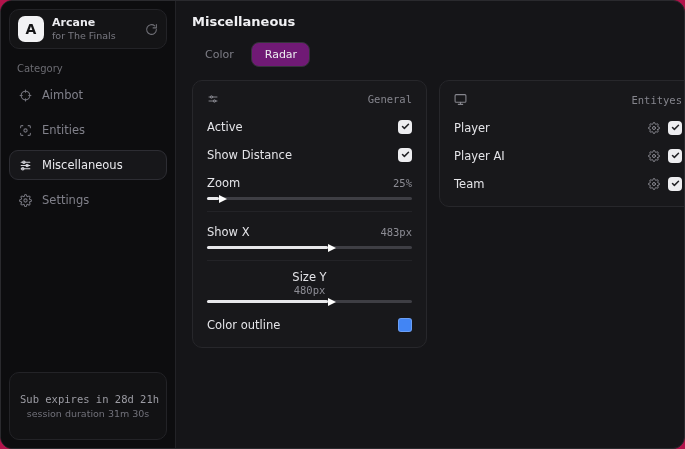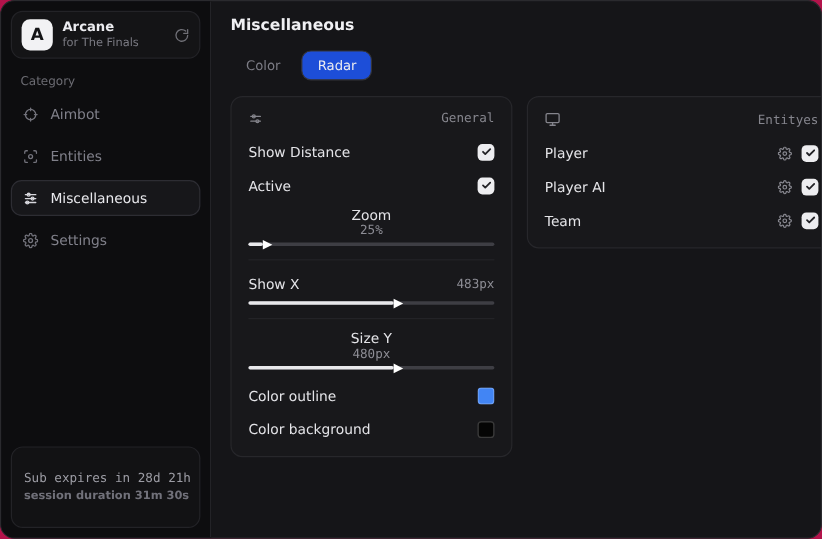--- a/index.html
+++ b/index.html
@@ -21,27 +21,27 @@
   .nav{display:flex;flex-direction:column;gap:5px;}
   .nav-item{display:flex;align-items:center;gap:10px;padding:7px 9px;border-radius:9px;
     color:#80808a;font-size:11.5px;border:1px solid transparent;cursor:default;}
   .nav-item .ni{display:flex;color:#73737c;}
   .nav-item.active{color:#e9e9ed;background:#17171a;border-color:#2d2d33;}
   .nav-item.active .ni{color:#d6d6dc;}
   .spacer{margin-top:auto;}
   .sub-card{border:1px solid #232327;background:#121214;border-radius:10px;padding:20px 10px;}
   .sub-line1{font-family:"DejaVu Sans Mono","Liberation Mono",monospace;font-size:10.5px;
     color:#9c9ca4;margin-bottom:3px;white-space:nowrap;}
-  .sub-line2{font-size:9.5px;font-weight:700;color:#71717a;white-space:nowrap;text-align:center;}
+  .sub-line2{font-size:9.5px;font-weight:400;color:#71717a;white-space:nowrap;text-align:center;}
   
   .main{flex:1;padding:13px 16px;box-sizing:border-box;}
   .page-title{font-size:13px;font-weight:bold;color:#f0f0f3;}
   .tabs{margin-top:13px;display:flex;gap:4px;align-items:center;}
   .tab{padding:5px 12px;border-radius:8px;font-size:11px;color:#7d7d86;border:1px solid transparent;}
-  .tab.active{background:#1d4ed8;border-color:#343439;color:#ececf0;padding-left:13px;}
+  .tab.active{background:#701a75;border-color:#343439;color:#ececf0;padding-left:13px;}
   .panels{margin-top:13px;display:flex;gap:12px;align-items:flex-start;}
   .panel{background:#18181b;border:1px solid #27272b;border-radius:10px;
     padding:12px 14px;box-sizing:border-box;}
   .panel.general{width:235px;}
   .panel.entities{width:258px;}
   .panel-head{display:flex;align-items:center;gap:7px;color:#85858d;
     font-family:"DejaVu Sans Mono","Liberation Mono",monospace;font-size:10.5px;margin-bottom:11px;justify-content:space-between;}
   .panel-head .pi{display:flex;color:#85858d;}
   .row{display:flex;justify-content:space-between;align-items:center;min-height:21px;margin-bottom:7px;}
   .row:last-child{margin-bottom:0;}
@@ -161,38 +161,38 @@
               <line x1="4" y1="8" x2="20" y2="8"></line>
                 <circle cx="9" cy="8" r="2.4"></circle>
               <line x1="4" y1="16" x2="20" y2="16"></line>
                 <circle cx="15" cy="16" r="2.4"></circle>
             </svg>
           </span>
           <span>General</span>
         </div>
 
         <div class="row">
+          <span class="lbl">Active</span>
+          <span class="checkbox">
+            <svg width="9" height="9" viewBox="0 0 24 24" fill="none" stroke="#222226" stroke-width="4" stroke-linecap="round" stroke-linejoin="round">
+                <polyline points="20 6 9 17 4 12"></polyline>
+              </svg>
+          </span>
+        </div>
+
+        <div class="row">
           <span class="lbl">Show Distance</span>
           <span class="checkbox">
             <svg width="9" height="9" viewBox="0 0 24 24" fill="none" stroke="#222226" stroke-width="4" stroke-linecap="round" stroke-linejoin="round">
                 <polyline points="20 6 9 17 4 12"></polyline>
               </svg>
           </span>
         </div>
 
-        <div class="row">
-          <span class="lbl">Active</span>
-          <span class="checkbox">
-            <svg width="9" height="9" viewBox="0 0 24 24" fill="none" stroke="#222226" stroke-width="4" stroke-linecap="round" stroke-linejoin="round">
-                <polyline points="20 6 9 17 4 12"></polyline>
-              </svg>
-          </span>
-        </div>
-
-        <div class="row" style="margin-bottom:0;flex-direction:column;">
+        <div class="row" style="margin-bottom:0;">
           <span class="lbl">Zoom</span>
           <span class="val">25%</span>
         </div>
         <div class="slider">
           <div class="fill" style="width: 6%;">
             <span class="thumb"></span>
           </div>
         </div>
 
         <div class="section">
@@ -217,24 +217,20 @@
               <span class="thumb"></span>
             </div>
           </div>
         </div>
 
         <div class="row">
           <span class="lbl">Color outline</span>
           <span class="swatch" style="background: rgb(66, 133, 244);"></span>
         </div>
 
-        <div class="row">
-          <span class="lbl">Color background</span>
-          <span class="swatch" style="background: rgb(5, 5, 5);"></span>
-        </div>
       </div>
 
       <div class="panel entities">
         <div class="panel-head">
           <span class="pi">
             <svg width="13" height="13" viewBox="0 0 24 24" fill="none" stroke="currentColor" stroke-width="2" stroke-linecap="round">
               <rect x="2" y="3" width="20" height="14" rx="2"></rect>
               <line x1="8" y1="21" x2="16" y2="21"></line>
                 <line x1="12" y1="17" x2="12" y2="21"></line>
             </svg>

